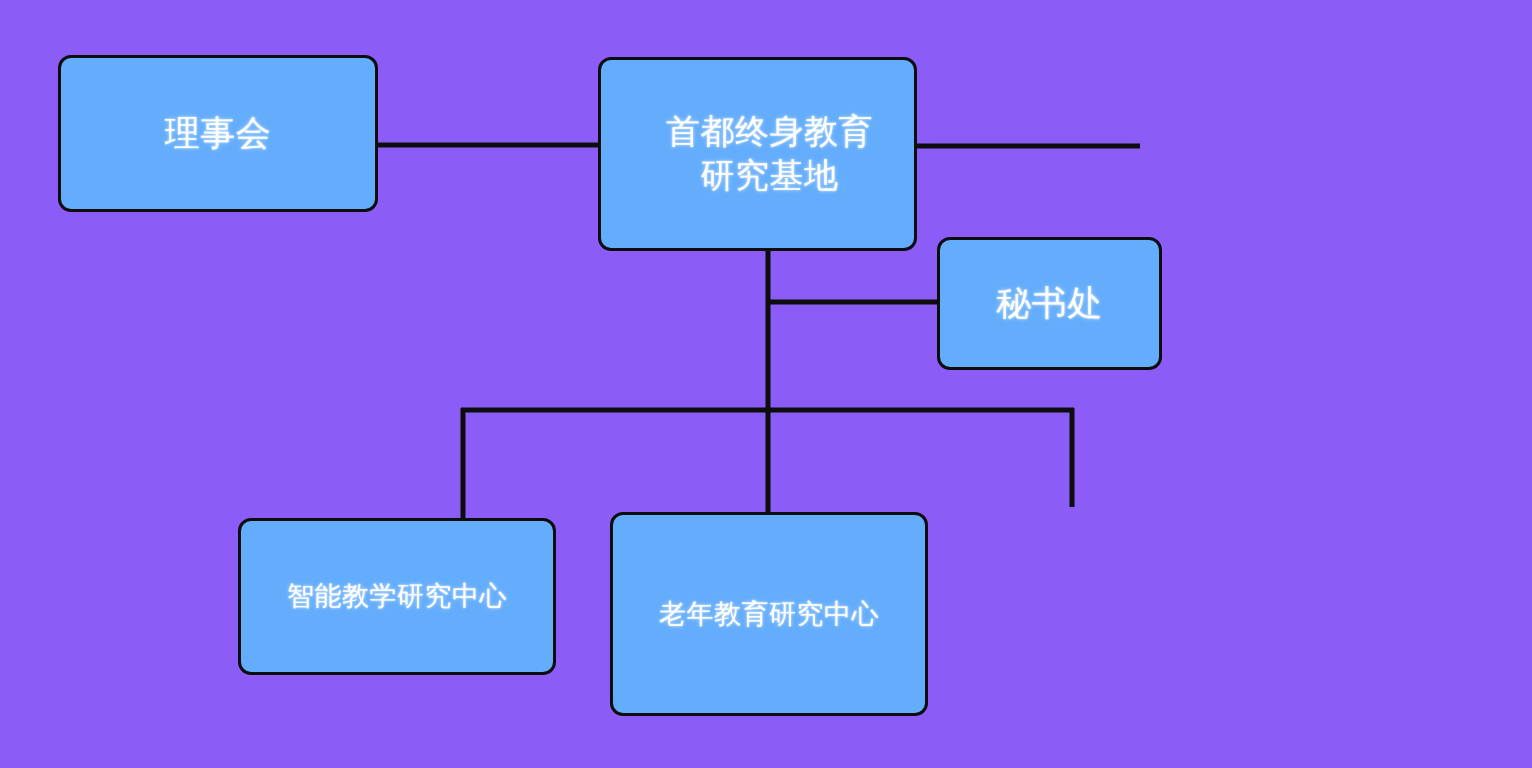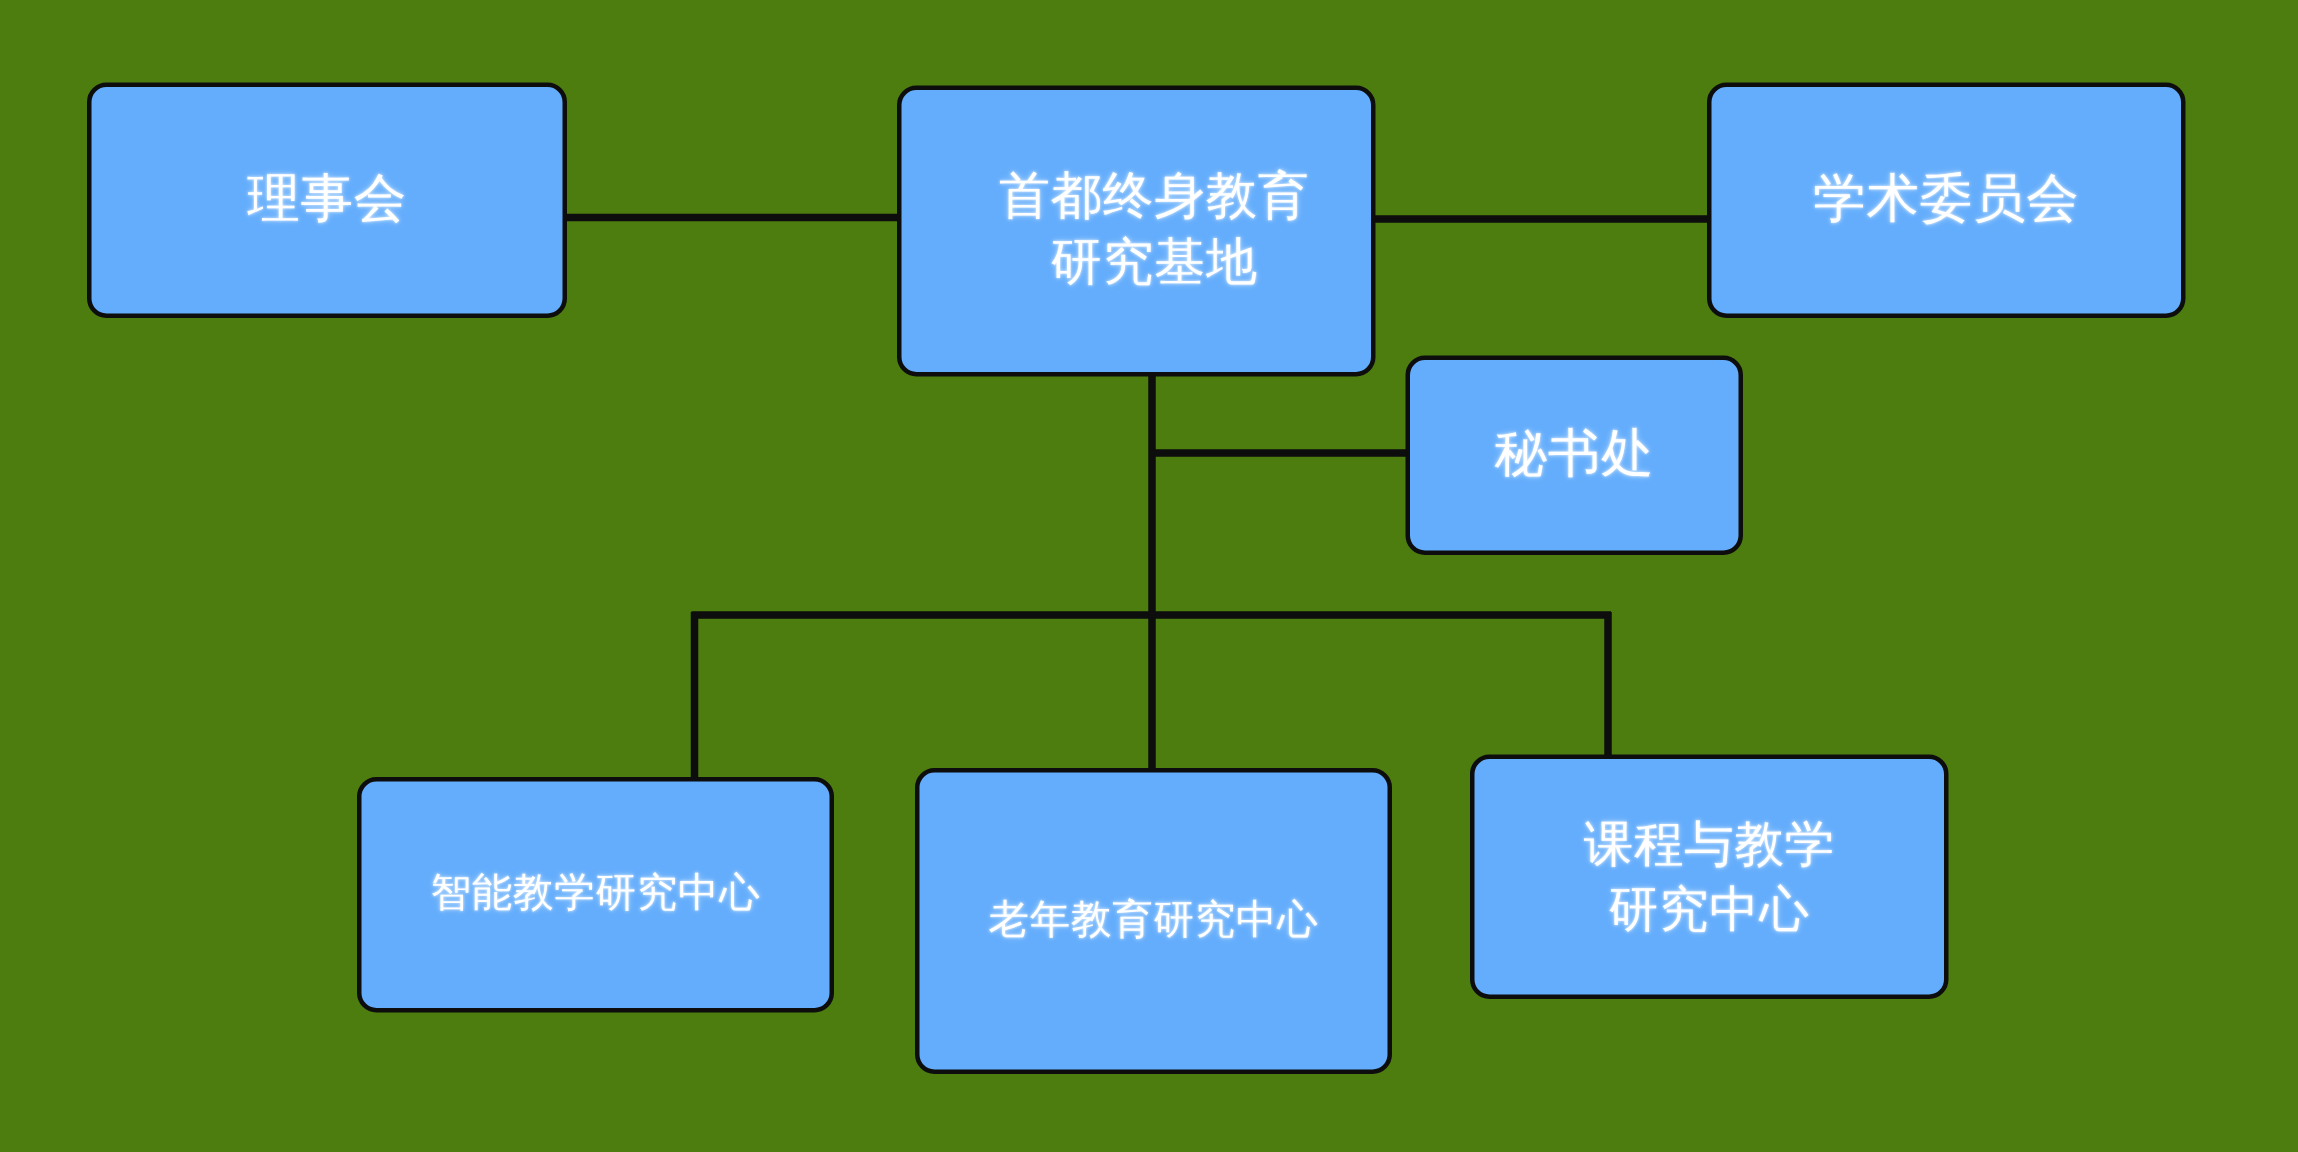--- a/index.html
+++ b/index.html
@@ -8,21 +8,21 @@
     padding: 0;
     background: #ffffff;
   }
   body {
     font-family: "DejaVu Serif", "Liberation Serif", serif;
   }
   #canvas {
     position: relative;
     width: 1532px;
     height: 768px;
-    background: #4d7c0f;
+    background: #8b5cf6;
     overflow: hidden;
   }
 
   
   .connectors {
     position: absolute;
     left: 0;
     top: 0;
     width: 1532px;
     height: 768px;
@@ -95,34 +95,27 @@
 
   <div class="node" id="node-board">
     <span class="node-label">理事会</span>
   </div>
 
   <div class="node" id="node-base">
     <span class="node-label">首都终身教育
 研究基地</span>
   </div>
 
-  <div class="node" id="node-academic">
-    <span class="node-label">学术委员会</span>
-  </div>
 
   <div class="node" id="node-secretariat">
     <span class="node-label">秘书处</span>
   </div>
 
   <div class="node" id="node-ai-teaching">
     <span class="node-label">智能教学研究中心</span>
   </div>
 
   <div class="node" id="node-elderly-edu">
     <span class="node-label">老年教育研究中心</span>
   </div>
 
-  <div class="node" id="node-curriculum">
-    <span class="node-label">课程与教学
-研究中心</span>
-  </div>
 
 </div>
 
 </body></html>

